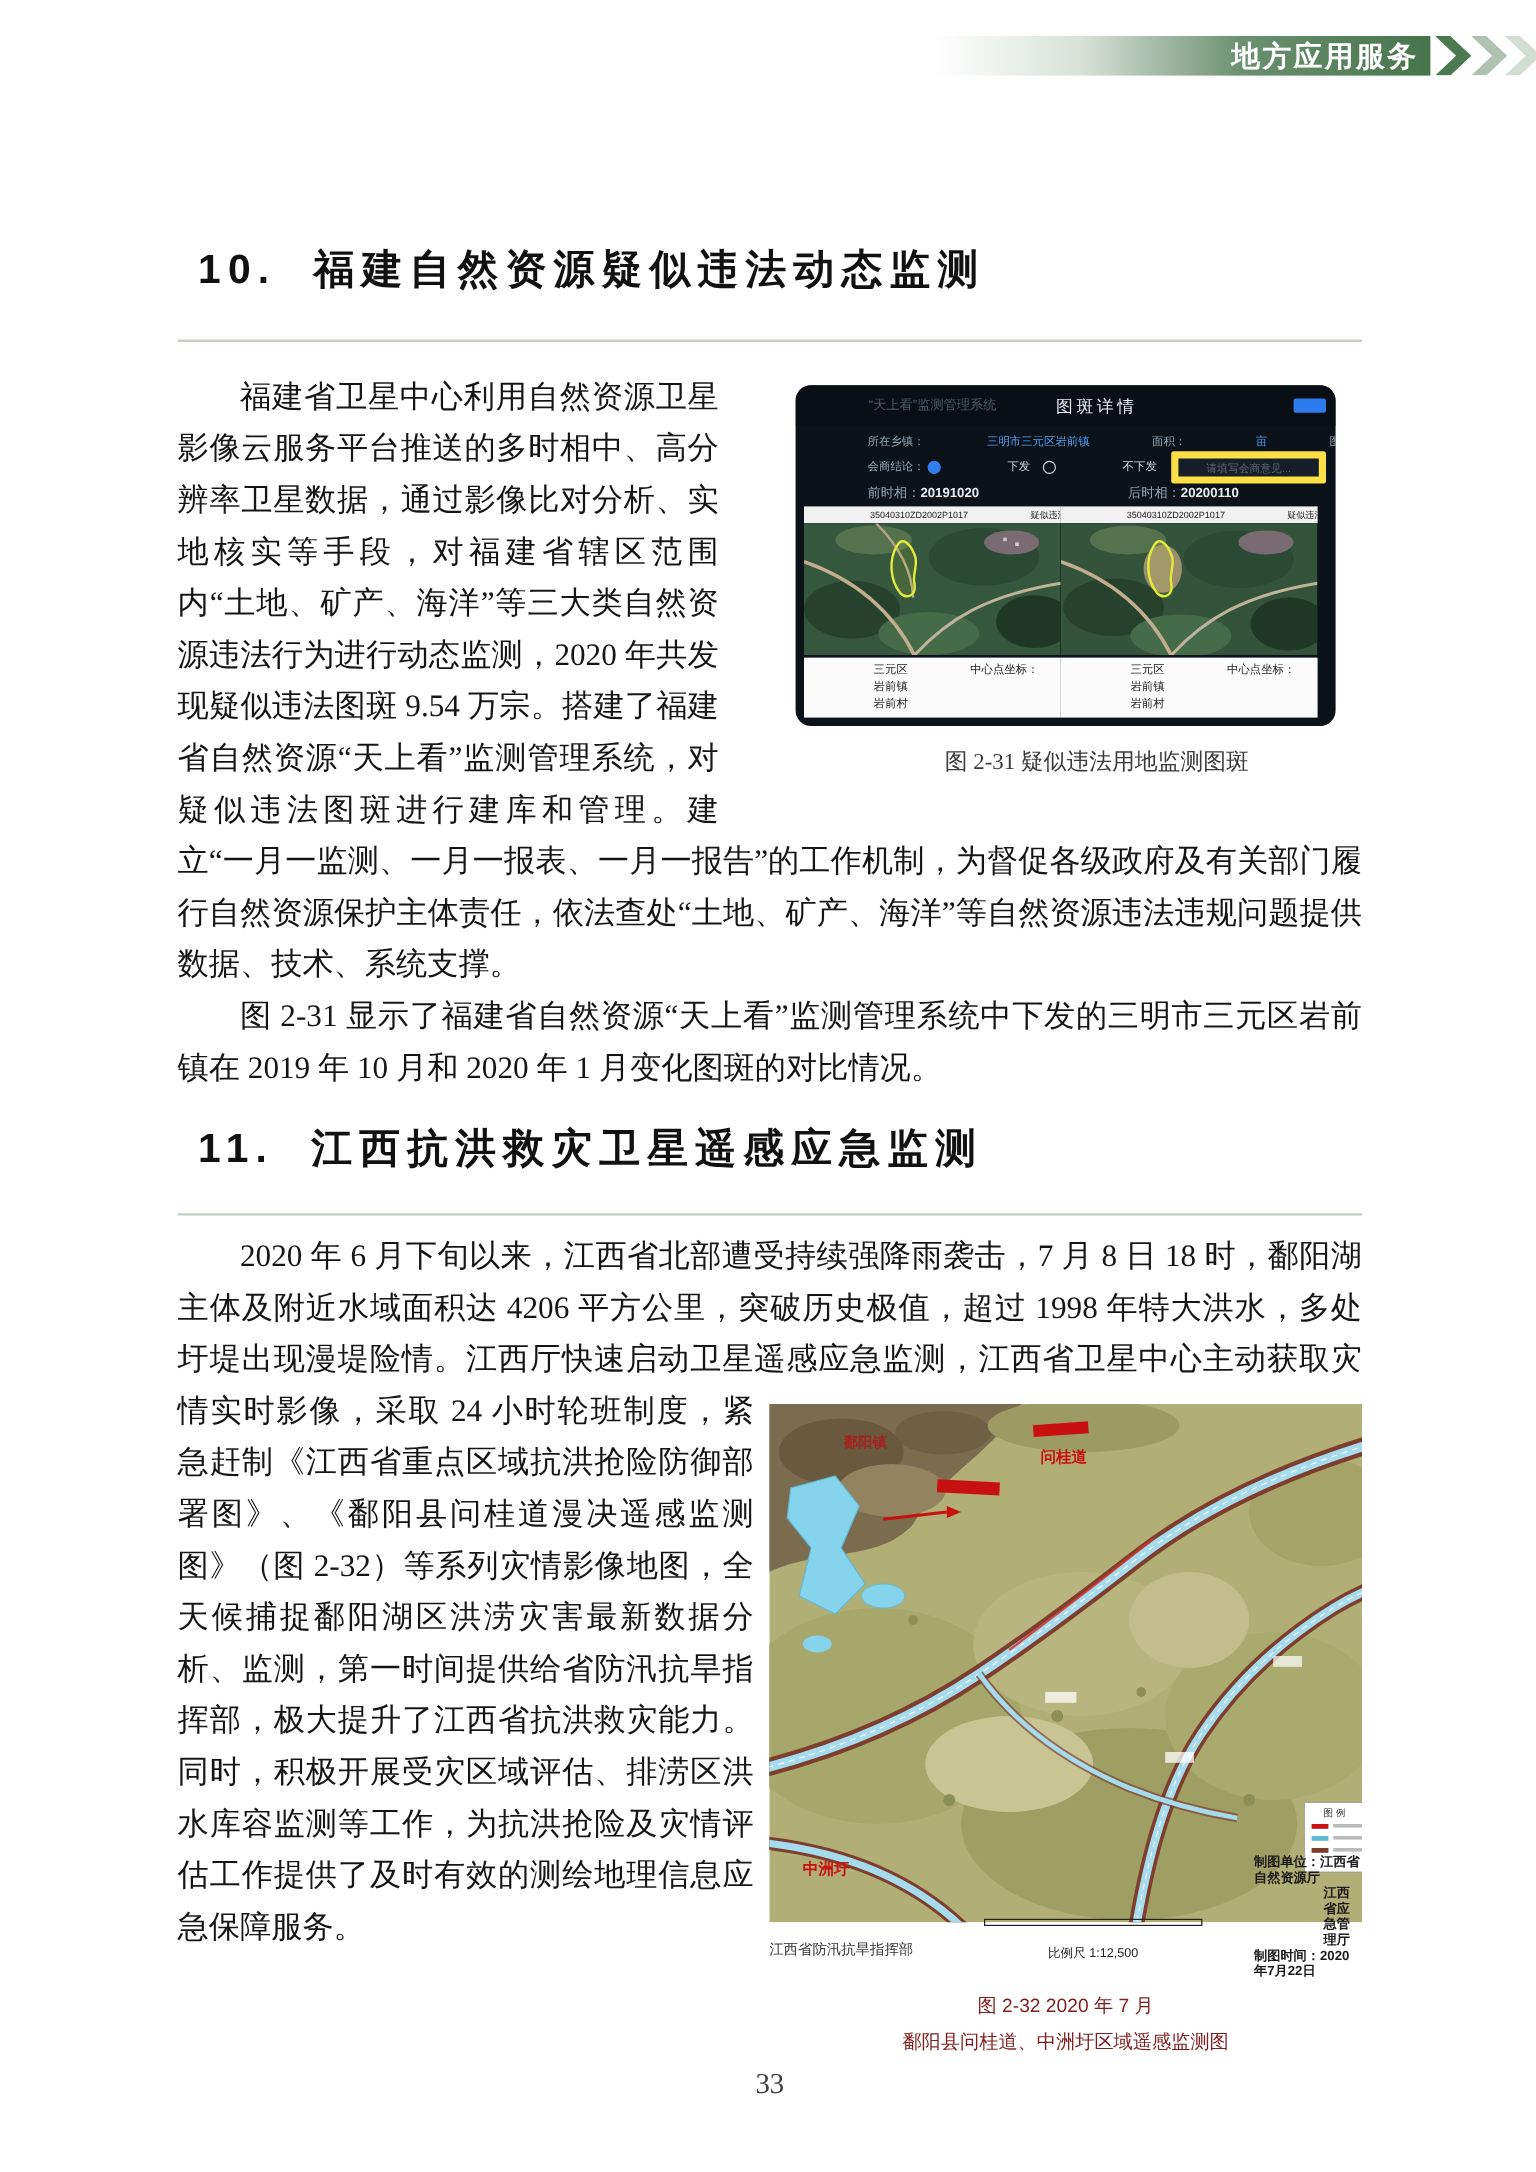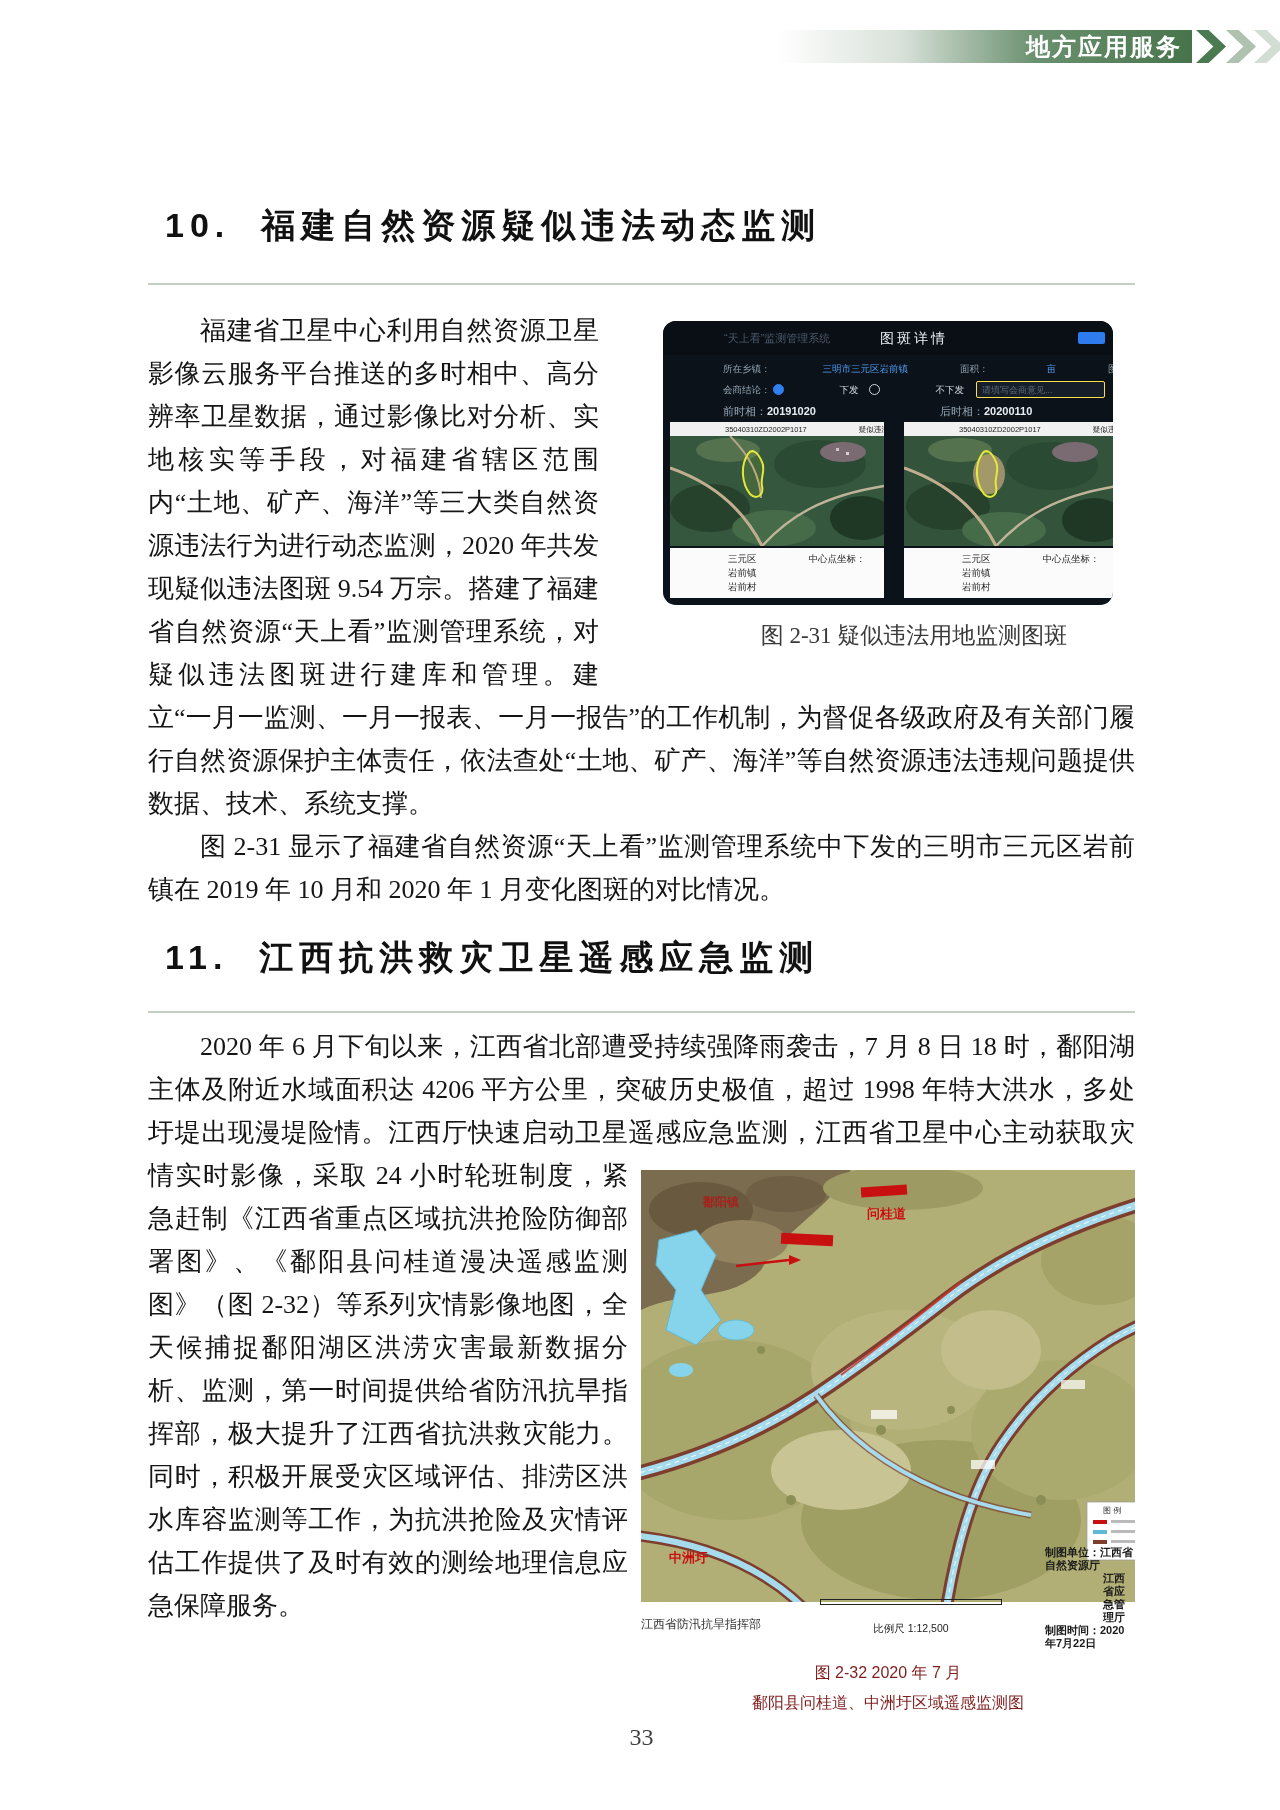--- a/index.html
+++ b/index.html
@@ -39,36 +39,36 @@
   .w-form{padding:3px 8px 1px 8px;font-size:9.5px;}
   .w-row{display:flex;align-items:center;height:21px;white-space:nowrap;}
   .w-lab{color:#93a5b4;}
   .w-val{color:#4f9ff5;}
   .w-redact{display:inline-block;width:32px;height:9px;background:#c9c39f;opacity:.65;margin:0 3px;border-radius:1px;}
   .w-gap{width:10px;}
   .radio{display:inline-block;width:9px;height:9px;border-radius:50%;margin:0 4px 0 2px;}
   .radio-on{background:#2f7ff0;border:1px solid #2f7ff0;}
   .radio-off{background:transparent;border:1.5px solid #cfd8e0;}
   .radio-lab{color:#cfd8e0;margin-right:8px;}
-  .w-input{flex:1;height:15px;background:#161f29;border:1px solid #fde047;border-radius:2px;
-           color:#d0d8e0;font-size:9px;padding:0 5px;margin-left:4px;min-width:40px;}
+  .w-input{flex:1;height:15px;background:#161f29;border:6px solid #fde047;border-radius:2px;
+           color:#d0d8e0;font-size:9px;padding:0 5px;margin-left:4px;min-width:40px;text-align:center;}
   .w-input::placeholder{color:#5a6875;}
   .w-times{display:flex;padding:0 8px;height:21px;align-items:center;font-size:11px;text-decoration:underline;}
   .w-time-val{color:#e8eef4;font-weight:bold;}
-  .w-panels{display:flex;gap:20px;padding:0 7px;}
+  .w-panels{display:flex;gap:0;padding:0 7px;}
   .panel{width:214px;}
   .p-head{height:14px;background:#f1f1f1;color:#1a1a1a;font-size:7.5px;display:flex;
           align-items:center;justify-content:space-between;padding:0 3px;white-space:nowrap;overflow:hidden;}
   .p-img{height:110px;overflow:hidden;}
   .p-img svg{display:block;}
   .p-meta{margin-top:2px;background:#fbfbfb;font-size:9.5px;color:#222;padding:3px 6px;height:44px;}
   .p-meta .mrow{display:flex;align-items:center;height:14px;white-space:nowrap;}
   .m-redact{display:inline-block;width:24px;height:7px;background:#3a3a3a;margin:0 3px;border-radius:1px;}
   .cap31{margin-top:9px;text-align:center;font-family:"Liberation Serif","DejaVu Serif",serif;
-         font-size:23px;color:#3a3a3a;}
+         font-size:19px;color:#3a3a3a;}
   
   .fig32{float:right;width:494px;margin:16px 0 6px 13px;font-family:"Liberation Sans","DejaVu Sans",sans-serif;}
   .map{height:432px;overflow:hidden;}
   .map svg{display:block;}
   .map-strip{height:46px;background:#fff;display:flex;align-items:flex-end;padding:2px 0 2px 0;}
   .strip-left{font-size:12px;color:#333;width:170px;padding-bottom:4px;}
   .strip-scale{width:200px;text-align:center;}
   .scalebar{display:flex;height:4px;width:180px;margin:0 auto;border:1px solid #222;}
   .sb-b{background:#1a1a1a;} .sb-w{background:#fff;}
   .scale-lab{font-size:10.5px;color:#222;margin-top:2px;}

